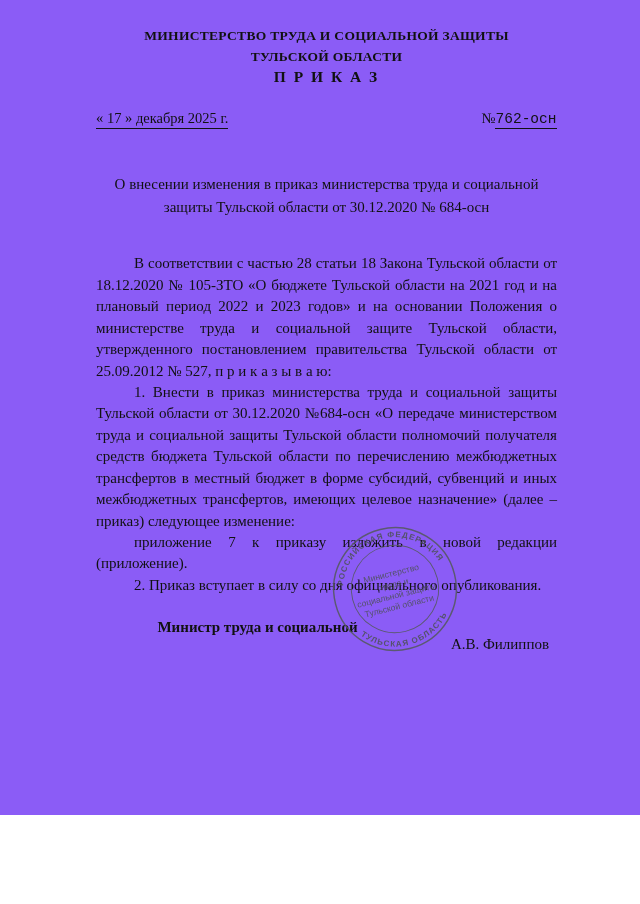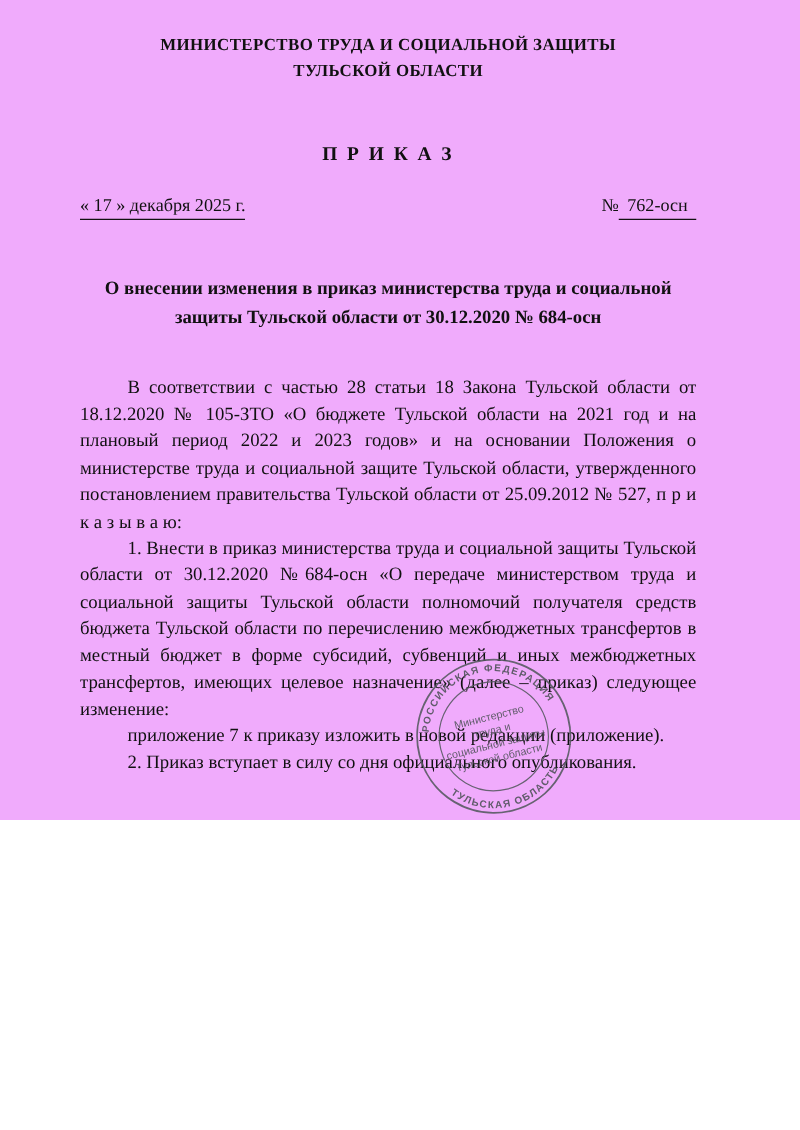--- a/index.html
+++ b/index.html
@@ -3,64 +3,64 @@
 <meta charset="utf-8">
 <style>
   html, body {
     margin: 0;
     padding: 0;
     background: #ffffff;
   }
   .page {
     position: relative;
     width: 640px;
-    height: 656px;
+    height: 815px;
     margin: 0 auto;
-    background: #f0abfc;
+    background: #8b5cf6;
     font-family: "Liberation Serif", "DejaVu Serif", serif;
     color: #111111;
     box-sizing: border-box;
-    padding: 26px 83px 0 64px;
+    padding: 26px 83px 0 96px;
     overflow: hidden;
   }
   .ministry-header {
     text-align: center;
     font-weight: bold;
     font-size: 13.5px;
     line-height: 1.55;
     letter-spacing: 0.3px;
   }
   .doc-title {
     text-align: center;
     font-weight: bold;
     font-size: 15.5px;
     letter-spacing: 2px;
-    margin-top: 47px;
   }
   .date-line {
     display: flex;
     justify-content: space-between;
     align-items: baseline;
     margin-top: 24px;
     font-size: 14.5px;
   }
   .underlined {
     border-bottom: 1px solid #111;
     padding-bottom: 1px;
   }
   .num-right .underlined {
     display: inline-block;
     min-width: 62px;
     text-align: center;
+    font-family: Liberation Mono, monospace;
   }
   .subject {
     margin: 44px auto 0 auto;
     max-width: 460px;
     text-align: center;
-    font-weight: bold;
+    font-weight: normal;
     font-size: 15px;
     line-height: 1.55;
   }
   .body-text {
     margin-top: 34px;
     font-size: 15px;
     line-height: 1.43;
     text-align: justify;
   }
   .body-text p {
@@ -138,20 +138,21 @@
 
   <div class="body-text">
     <p>В соответствии с частью 28 статьи 18 Закона Тульской области от 18.12.2020 № 105-ЗТО «О бюджете Тульской области на 2021 год и на плановый период 2022 и 2023 годов» и на основании Положения о министерстве труда и социальной защите Тульской области, утвержденного постановлением правительства Тульской области от 25.09.2012 № 527, п р и к а з ы в а ю:</p>
     <p>1. Внести в приказ министерства труда и социальной защиты Тульской области от 30.12.2020 №684-осн «О передаче министерством труда и социальной защиты Тульской области полномочий получателя средств бюджета Тульской области по перечислению межбюджетных трансфертов в местный бюджет в форме субсидий, субвенций и иных межбюджетных трансфертов, имеющих целевое назначение» (далее – приказ) следующее изменение:</p>
     <p>приложение 7 к приказу изложить в новой редакции (приложение).</p>
     <p>2. Приказ вступает в силу со дня официального опубликования.</p>
   </div>
 
   <div class="sig-row">
     <div class="sig-position">
+      <div>Министр труда и социальной</div>
     </div>
     <div class="sig-name">А.В. Филиппов</div>
   </div>
 
   <svg class="stamp" viewBox="0 0 140 140" aria-hidden="true">
     <g class="stamp-ink">
       <circle cx="70" cy="70" r="66" stroke-width="1.6"></circle>
       <circle cx="70" cy="70" r="47" stroke-width="1"></circle>
     </g>
     <defs>

